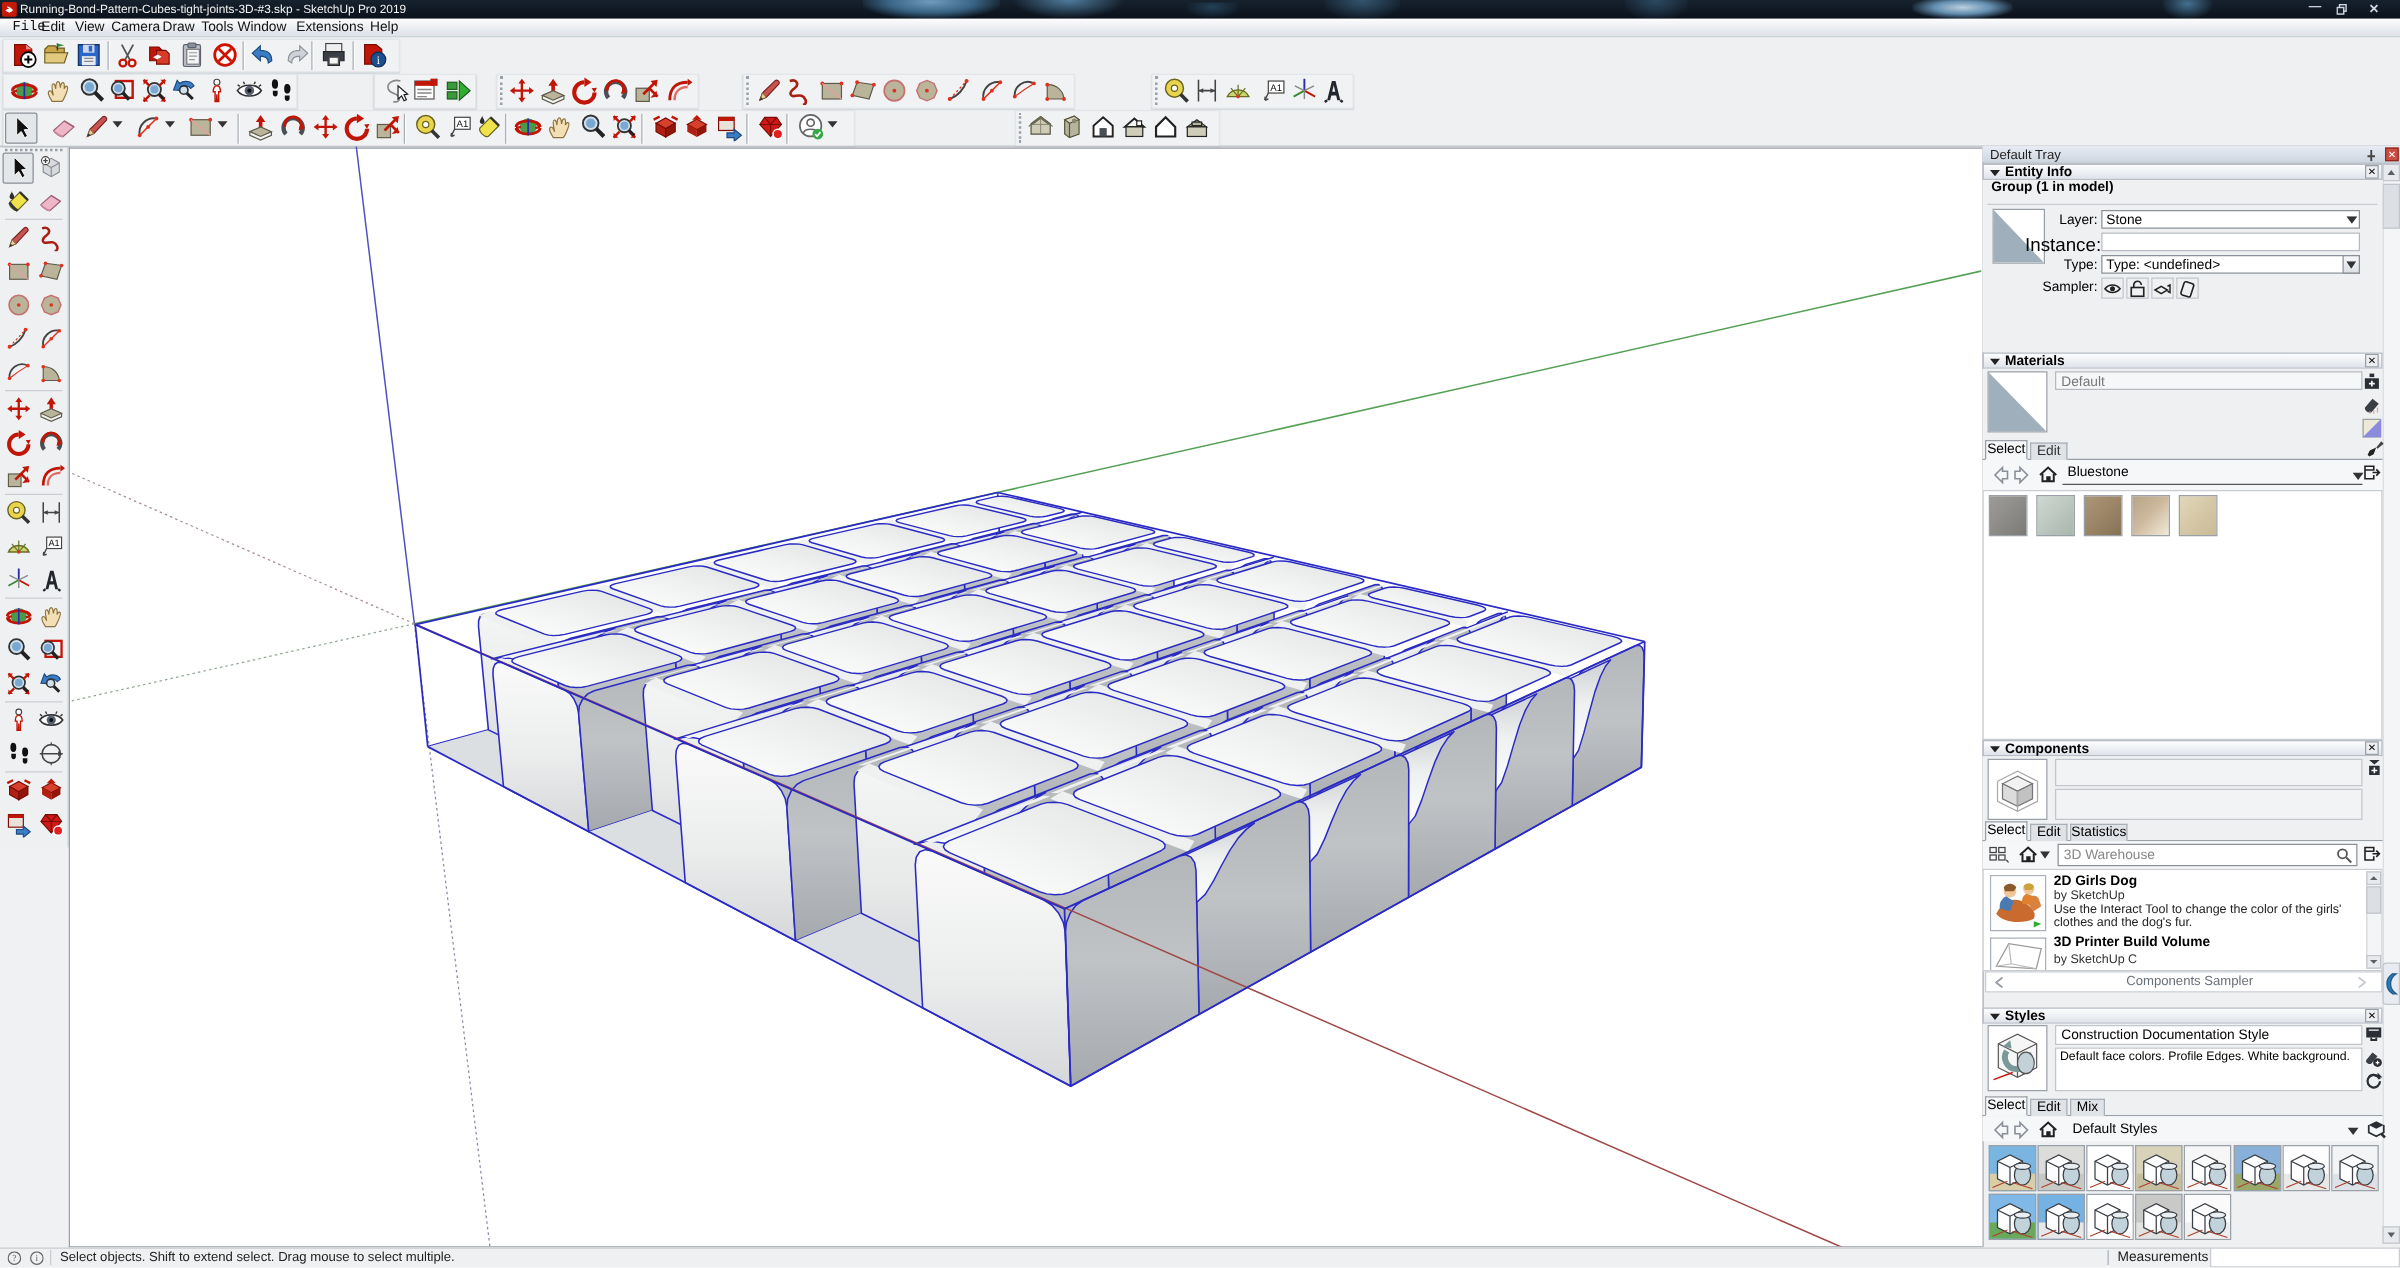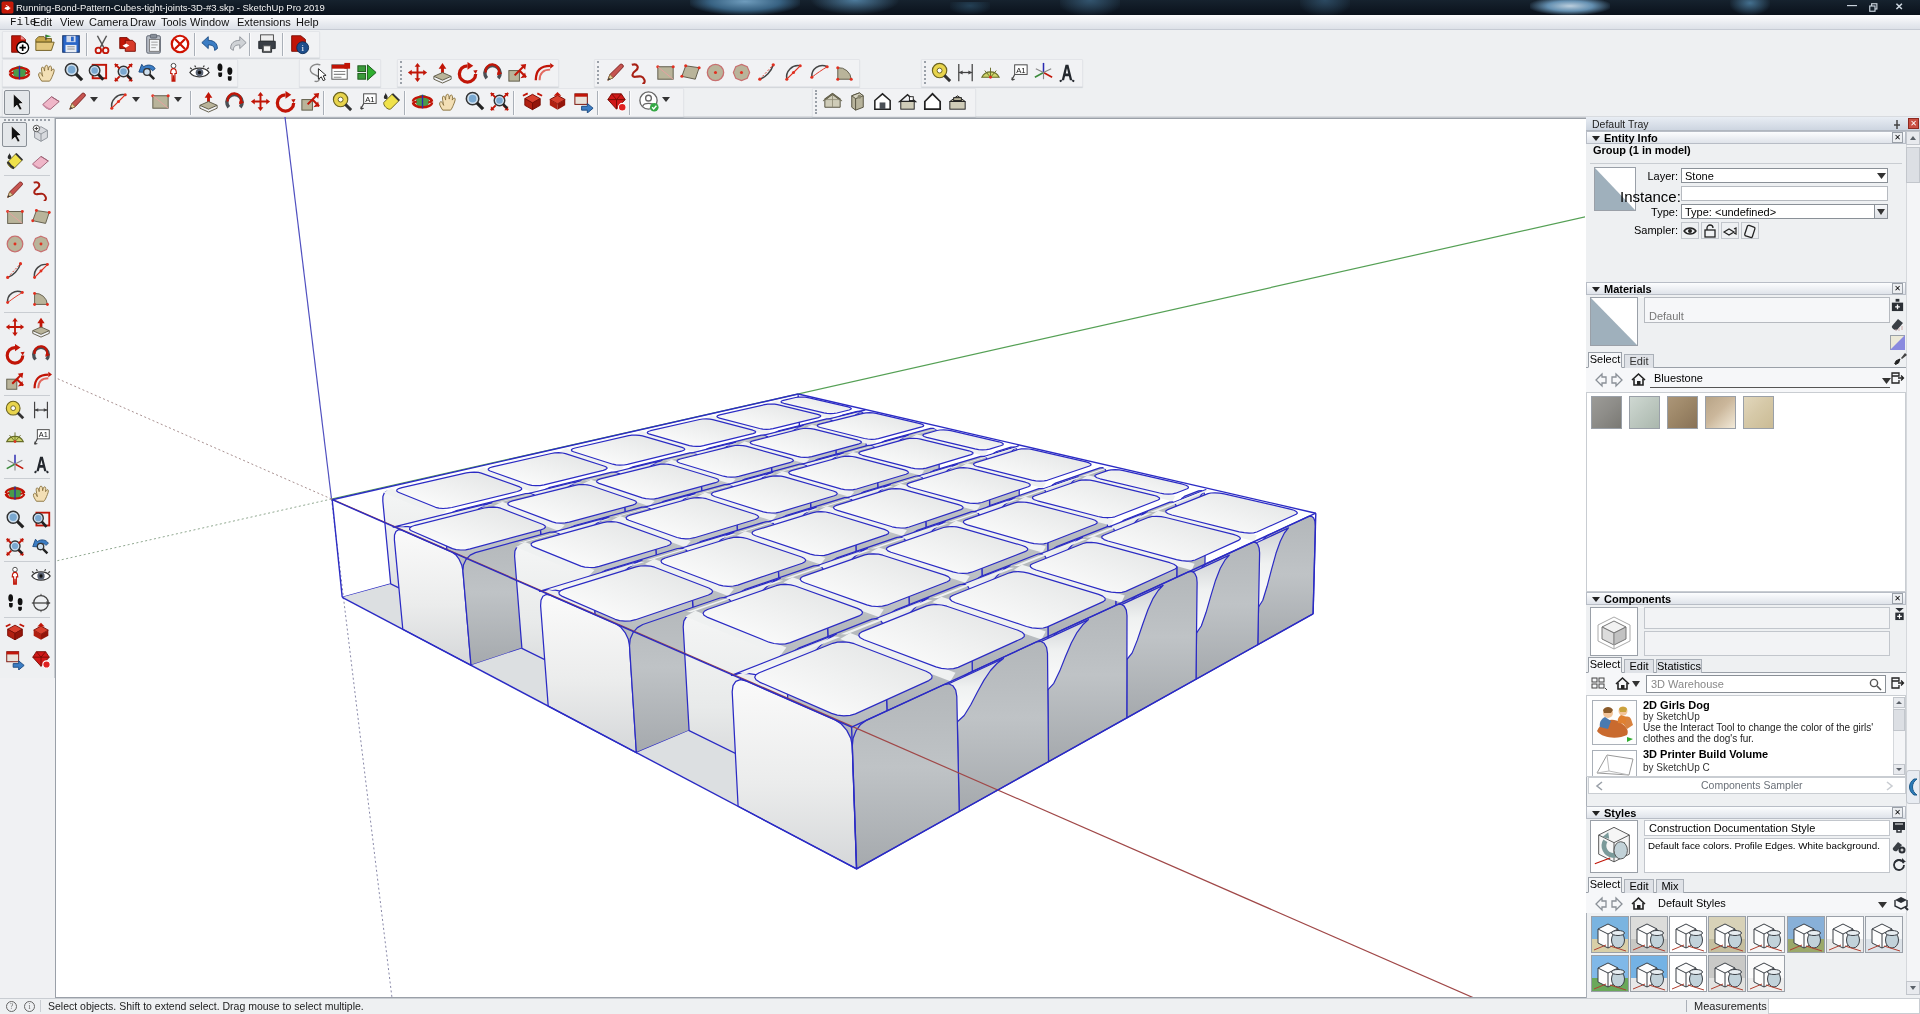--- a/index.html
+++ b/index.html
@@ -977,21 +977,21 @@
 <svg class="abs" style="left:1592px;top:286px" width="8" height="6" viewBox="0 0 8 6">
     <path d="M0 1 h8 l-4 5 z" fill="#222"></path>
   </svg>
 <div class="abs" style="left:1604px;top:283px;white-space:nowrap;font-size:11px;font-weight:bold;font-size:11px;">Materials</div>
 <div class="abs" style="left:1892px;top:283px;width:11px;height:11px;background:#eceef1;border:1px solid #9aa0a8;font-size:8px;text-align:center;line-height:9px;">✕</div>
 <div class="abs" style="left:1586px;top:295px;width:320px;height:57px;background:#eef0f2;"></div>
 <div class="abs" style="left:1590px;top:297px;width:48px;height:49px;background:#fff;border:1px solid #9aa0a8;"></div>
 <svg class="abs" style="left:1591px;top:298px" width="46" height="47" viewBox="0 0 46 47">
     <path d="M0 0 L0 47 L46 47 z" fill="#9fb0bc"></path>
   </svg>
-<div class="abs" style="left:1644px;top:297px;width:246px;height:15px;background:#f6f7f9;border:1px solid #b6bac0;font-size:11px;color:#777;padding:12px 4px;">Default</div>
+<div class="abs" style="left:1644px;top:297px;width:246px;height:15px;background:#f6f7f9;border:1px solid #b6bac0;font-size:11px;color:#777;padding:2px 4px;">Default</div>
 <svg class="abs" style="left:1890px;top:297px" width="15" height="15" viewBox="0 0 16 16">
     <rect x="2" y="6" width="12" height="9" fill="#2b2f35"></rect>
     <rect x="6" y="2" width="4" height="3" fill="#2b2f35"></rect>
     <path d="M8 8 v5 M5.5 10.5 h5" stroke="#fff" stroke-width="1.4"></path>
   </svg>
 <svg class="abs" style="left:1890px;top:316px" width="16" height="16" viewBox="0 0 16 16">
     <path d="M2 10 l6 -7 5 4 -6 7 c-2 1 -6 -2 -5 -4 z" fill="#3a3f45"></path>
     <path d="M9 12 v3 M12 10 v4 M6 13 v2" stroke="#caa" stroke-width="1"></path>
   </svg>
 <div class="abs" style="left:1890px;top:335px;width:15px;height:15px;background:#ece9d8;border:1px solid #9aa0a8;"></div>

